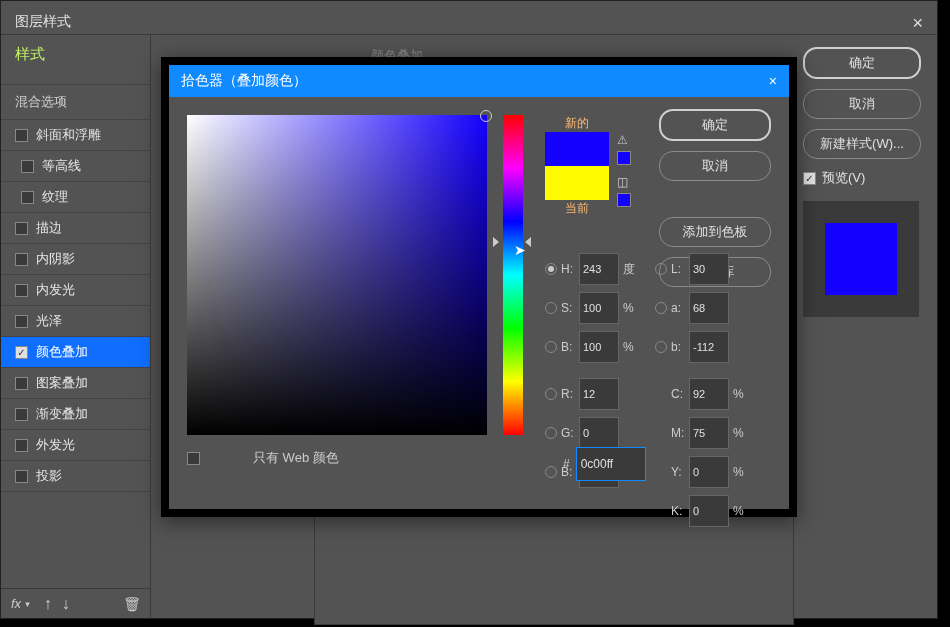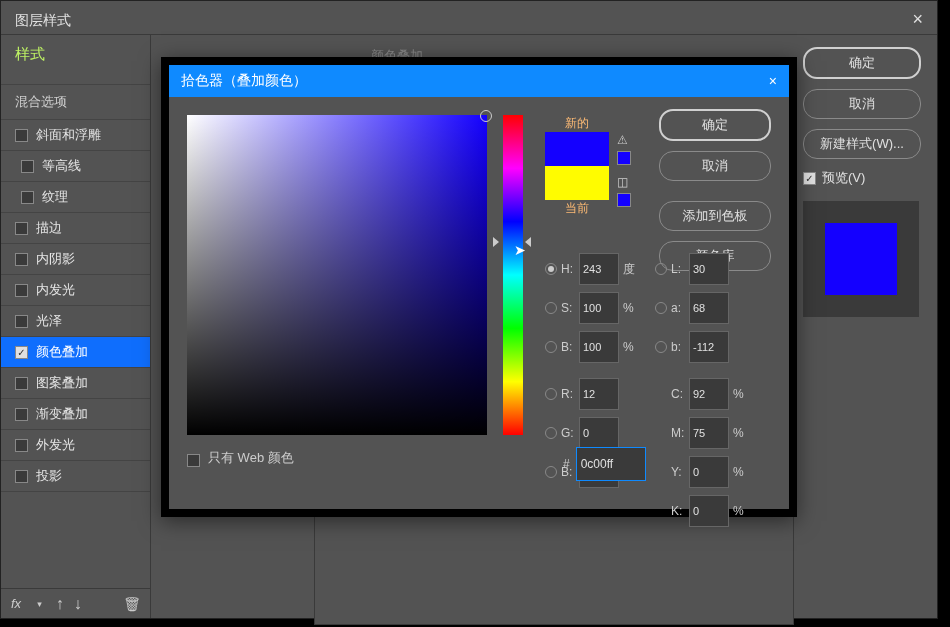--- a/index.html
+++ b/index.html
@@ -1,18 +1,18 @@
 <!DOCTYPE html>
 <html><head>
 <meta charset="utf-8">
 <style>
 * { box-sizing: border-box; margin: 0; padding: 0; font-family: "Microsoft YaHei", Arial, sans-serif; }
 body { background: #000; width: 950px; height: 627px; overflow: hidden; }
 .layer-dialog { width: 938px; height: 619px; background: #535353; border: 1px solid #222; position: relative; }
-.title-bar { height: 34px; background: #535353; display: flex; align-items: flex-end; justify-content: space-between; padding: 4px 14px; border-bottom: 1px solid #3a3a3a; }
+.title-bar { height: 34px; background: #535353; display: flex; align-items: flex-start; justify-content: space-between; padding: 12px 14px; border-bottom: 1px solid #3a3a3a; }
 .title-bar .title { color: #e0e0e0; font-size: 14px; }
 .title-bar .close-x { color: #e0e0e0; font-size: 18px; cursor: pointer; }
 .body-area { display: flex; height: calc(100% - 34px); }
 .sidebar { width: 150px; background: #535353; border-right: 1px solid #3a3a3a; }
 .side-head { color: #bef264; font-size: 15px; padding: 10px 14px 20px; border-bottom: 1px solid #444; }
 .side-sub { color: #d0d0d0; font-size: 13px; padding: 8px 14px; border-bottom: 1px solid #444; }
 .side-item { display: flex; align-items: center; padding: 6px 14px; color: #e5e5e5; font-size: 13px; border-bottom: 1px solid #444; cursor: pointer; }
 .side-item.indent { padding-left: 20px; }
 .side-item.active { background: #0f6efd; color: #fff; }
 .chk { width: 13px; height: 13px; border: 1px solid #888; background: #3a3a3a; margin-right: 8px; display: inline-flex; align-items: center; justify-content: center; font-size: 10px; color: #fff; }
@@ -20,21 +20,21 @@
 .main-area { flex: 1; position: relative; padding: 18px 14px; }
 .faded-text { color: #888; font-size: 13px; position: absolute; top: 12px; left: 220px; }
 .right-btns { position: absolute; right: 16px; top: 12px; width: 118px; }
 .btn { border: 1px solid #8a8a8a; border-radius: 14px; background: transparent; color: #e0e0e0; font-size: 13px; padding: 5px 0; text-align: center; margin-bottom: 10px; cursor: pointer; }
 .btn.primary { border: 2px solid #d0d0d0; }
 .preview-row { display: flex; align-items: center; color: #e0e0e0; font-size: 13px; margin-top: 4px; }
 .preview-row .chk { margin-right: 6px; }
 .swatch-big { width: 116px; height: 116px; background: #3a3a3a; margin-top: 14px; display: flex; align-items: center; justify-content: center; }
 .swatch-inner { width: 72px; height: 72px; background: #1400ff; }
 .bottom-bar { position: absolute; bottom: 0; left: 0; width: 150px; height: 30px; border-top: 1px solid #3a3a3a; display: flex; align-items: center; padding: 0 10px; color: #ccc; }
-.bottom-bar .fx { font-style: italic; font-size: 13px; margin-right: 16px; }
+.bottom-bar .fx { font-style: italic; font-size: 13px; margin-right: 4px; }
 .bottom-bar .sm { font-size: 9px; margin-right: 14px; }
 .bottom-bar .trash { margin-left: auto; font-size: 14px; }
 
 
 .picker { position: absolute; left: 160px; top: 56px; width: 636px; height: 460px; background: #535353; border: 8px solid #000000; box-shadow: 0 4px 20px rgba(0,0,0,0.5); }
 .picker-title { height: 32px; background: #0f8aff; display: flex; align-items: center; justify-content: space-between; padding: 0 12px; color: #fff; font-size: 14px; }
 .picker-body { padding: 18px; position: relative; height: calc(100% - 32px); }
 .sv-box { position: absolute; left: 18px; top: 18px; width: 300px; height: 320px; background: linear-gradient(to bottom, transparent, #000), linear-gradient(to right, #fff, #1400ff); }
 .sv-cursor { position: absolute; width: 12px; height: 12px; border: 1.5px solid #ccc; border-radius: 50%; right: -5px; top: -5px; }
 .hue-bar { position: absolute; left: 334px; top: 18px; width: 20px; height: 320px; background: linear-gradient(to bottom, #f00, #f0f, #00f, #0ff, #0f0, #ff0, #f00); }
@@ -53,21 +53,21 @@
 .num-grid { position: absolute; left: 376px; top: 156px; }
 .num-row { display: flex; align-items: center; margin-bottom: 7px; font-size: 12px; color: #ccc; }
 .radio { width: 12px; height: 12px; border: 1px solid #888; border-radius: 50%; margin-right: 4px; display: inline-flex; align-items: center; justify-content: center; }
 .radio.on::after { content: ""; width: 6px; height: 6px; background: #ccc; border-radius: 50%; }
 .num-row .lab { width: 18px; }
 .num-row input { width: 40px; height: 32px; background: #3a3a3a; border: 1px solid #666; color: #e0e0e0; font-size: 11px; padding: 0 3px; }
 .num-row .unit { width: 18px; margin-left: 4px; }
 .num-row .gap { width: 14px; }
 .hex-row { position: absolute; left: 394px; top: 350px; display: flex; align-items: center; font-size: 12px; color: #ccc; }
 .hex-row input { width: 70px; height: 20px; background: #3a3a3a; border: 1px solid #0f8aff; color: #e0e0e0; font-size: 12px; padding: 16px 4px; margin-left: 6px; }
-.web-only { position: absolute; left: 18px; top: 352px; display: flex; align-items: flex-end; color: #ccc; font-size: 13px; }
+.web-only { position: absolute; left: 18px; top: 352px; display: flex; align-items: center; color: #ccc; font-size: 13px; gap: 45px; }
 .content-bg { position: absolute; left: 163px; top: 390px; width: 480px; height: 200px; border: 1px solid #3a3a3a; background: #535353; }
 </style>
 </head>
 <body>
 
 <div class="layer-dialog">
   <div class="title-bar">
     <span class="title">图层样式</span>
     <span class="close-x">×</span>
   </div>
@@ -174,21 +174,21 @@
       <div class="warn-col">
         <div>⚠</div>
         <span class="sq"></span>
         <div style="margin-top:10px">◫</div>
         <span class="sq"></span>
       </div>
 
       <div class="pick-btns">
         <div class="btn primary">确定</div>
         <div class="btn">取消</div>
-        <div class="btn" style="margin-top:20px">添加到色板</div>
+        <div class="btn" style="margin-top:36px">添加到色板</div>
         <div class="btn">颜色库</div>
       </div>
 
       <div class="num-grid">
         <div class="num-row">
             <span class="radio on"></span>
             <span class="lab">H:</span>
             <input value="243" style="">
             <span class="unit">度</span>
             <span class="gap"></span>

